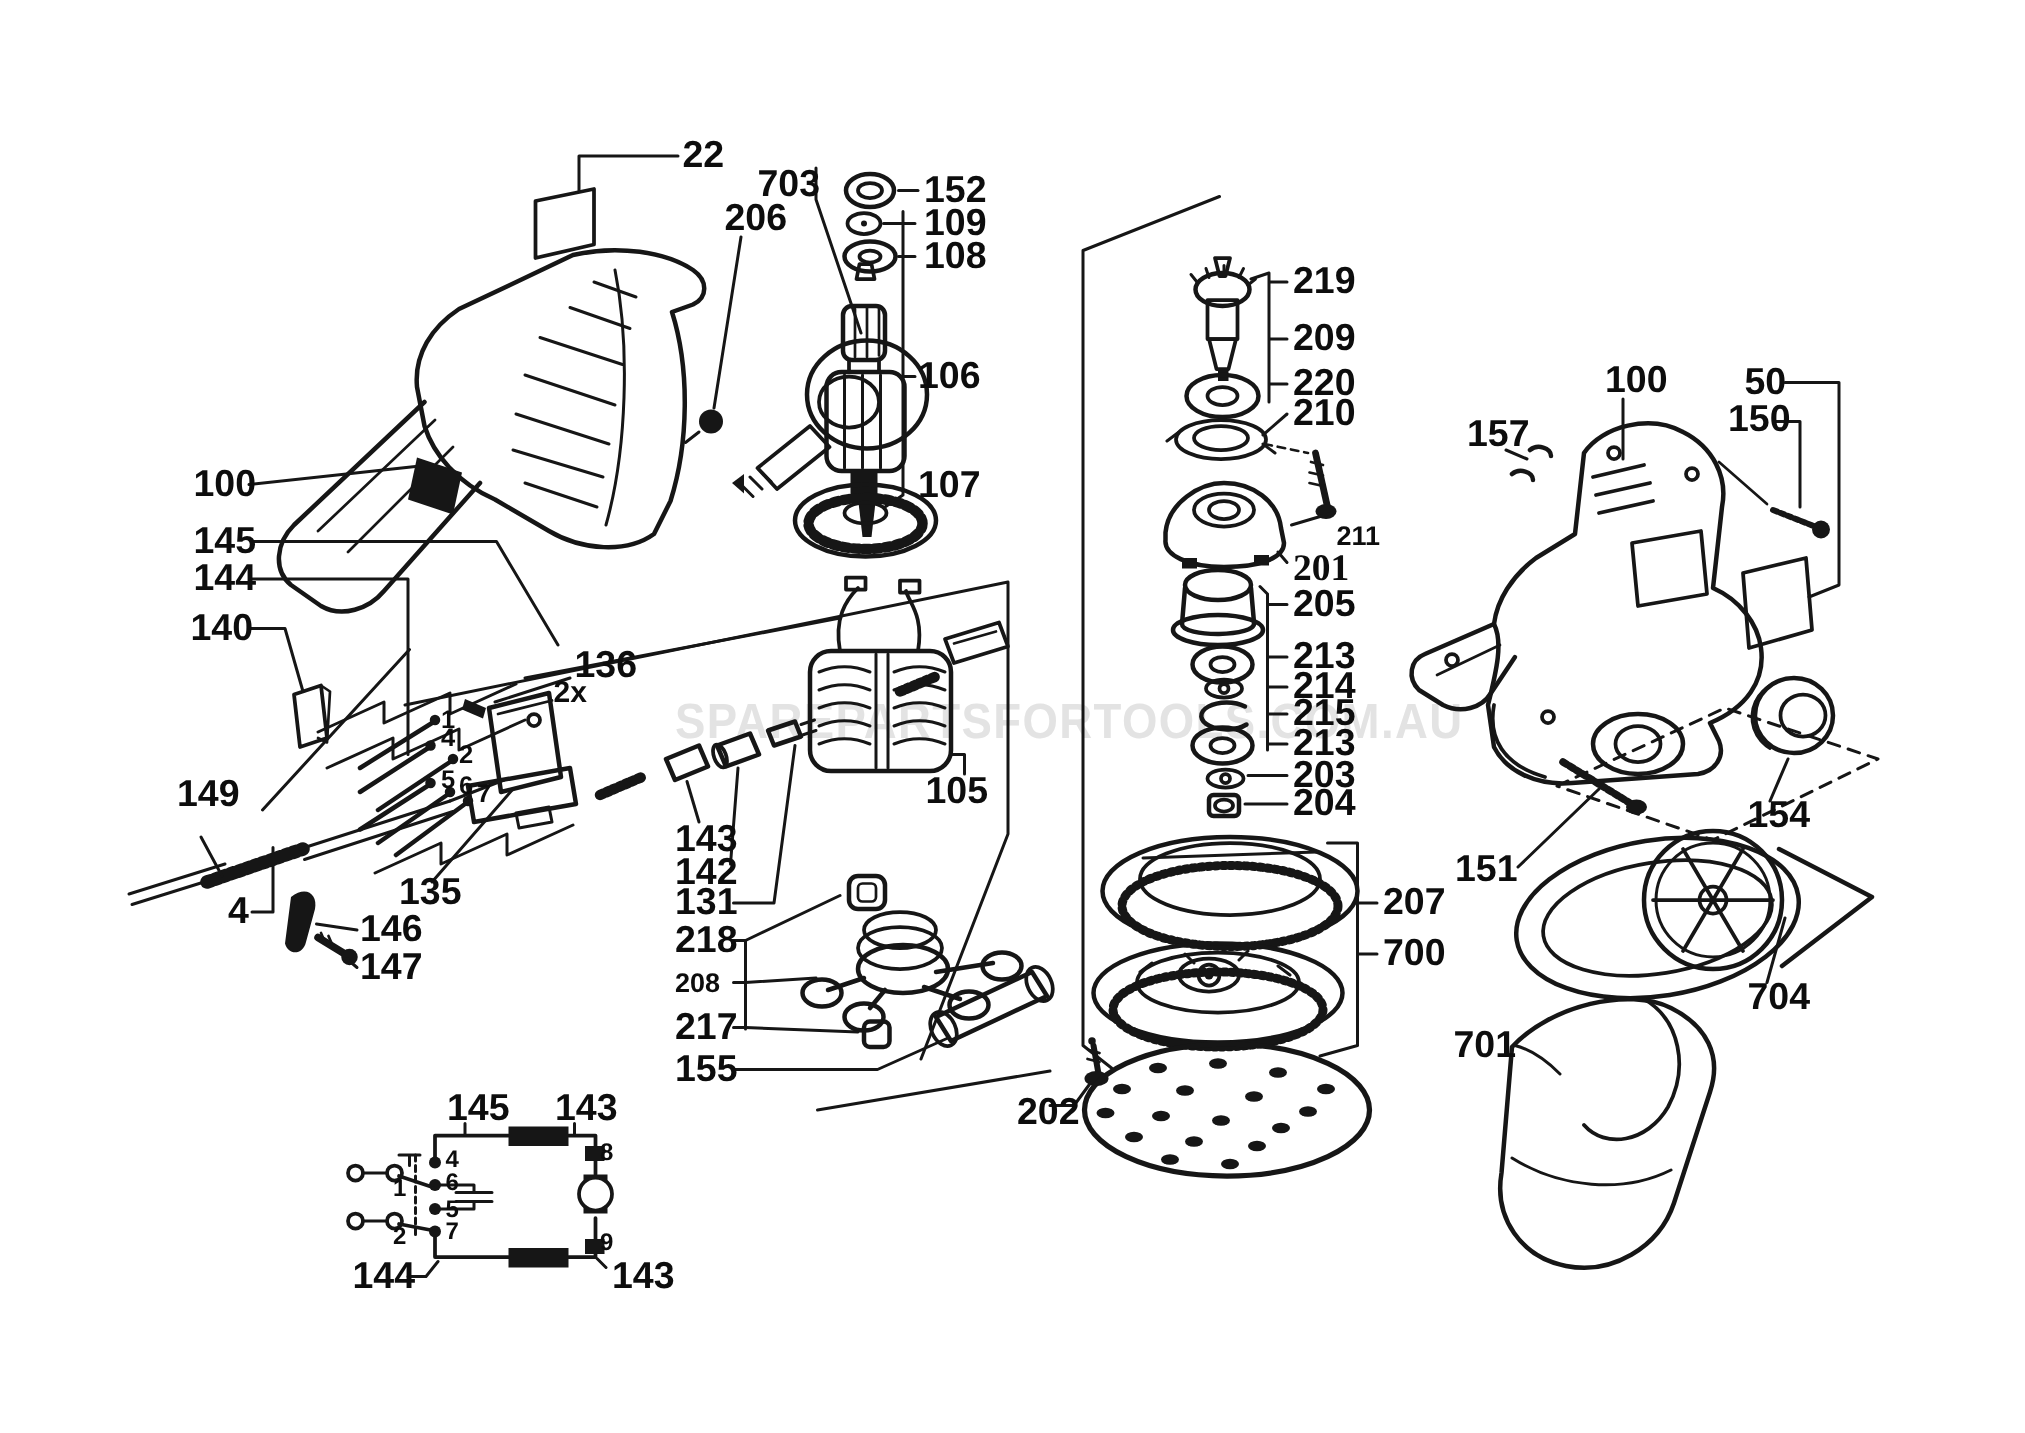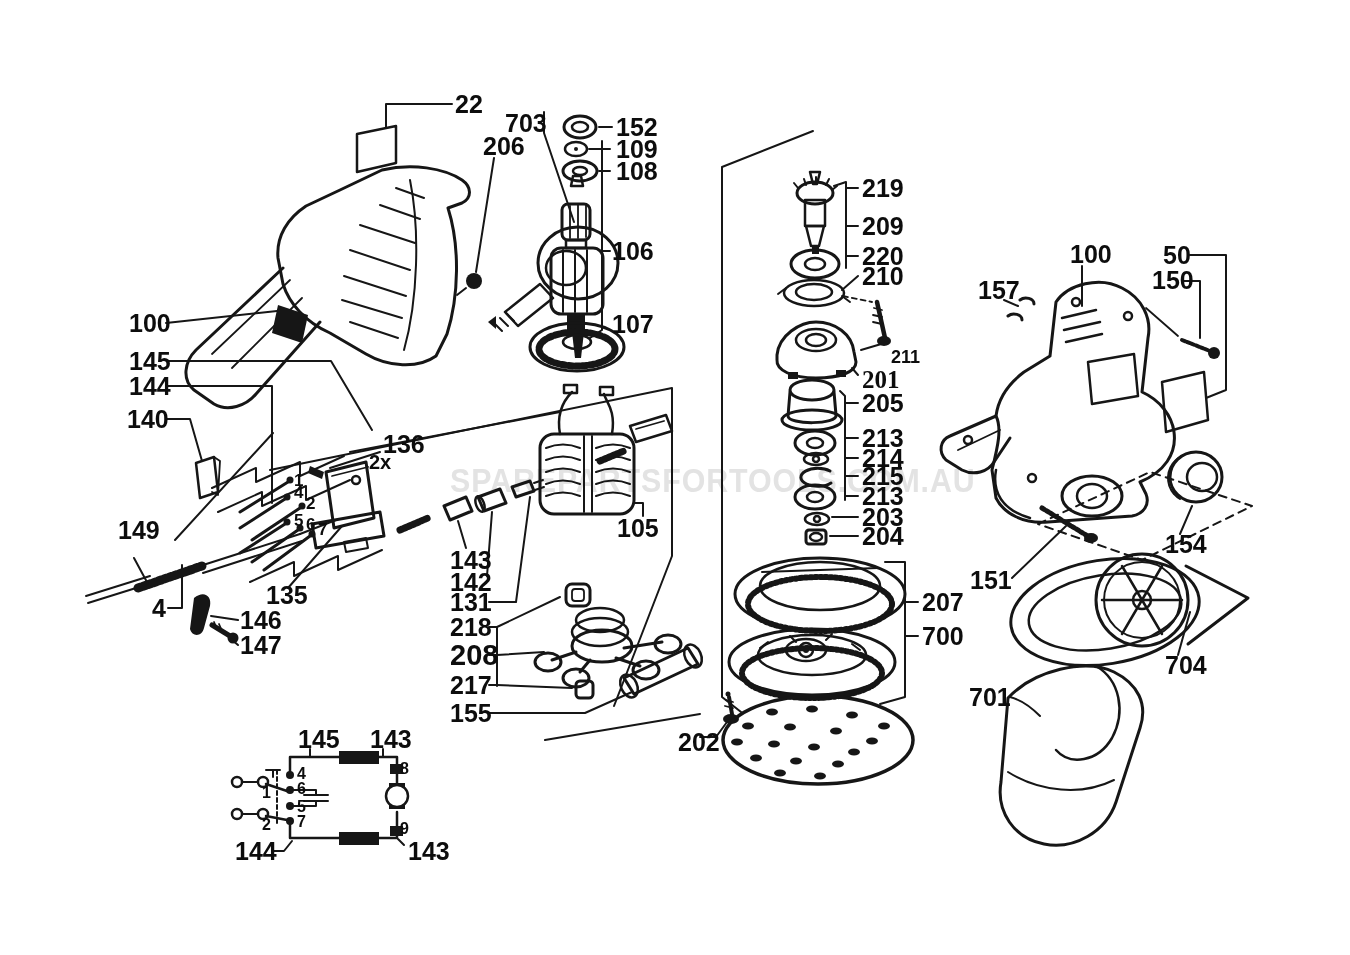--- a/index.html
+++ b/index.html
@@ -348,21 +348,21 @@
       <div class="callout" style="left: 318px; top: 529px; font-size: 17px;">7</div>
       <div class="callout" style="left: 106px; top: 530px; font-size: 25px; margin-left: 12px;">149</div>
       <div class="callout" style="left: 152px; top: 608px; font-size: 25px;">4</div>
       <div class="callout" style="left: 266px; top: 595px; font-size: 25px; text-align: right;">135</div>
       <div class="callout" style="left: 240px; top: 620px; font-size: 25px; text-align: right;">146</div>
       <div class="callout" style="left: 240px; top: 645px; font-size: 25px;">147</div>
       <div class="callout" style="left: 450px; top: 560px; font-size: 25px;">143</div>
       <div class="callout" style="left: 450px; top: 582px; font-size: 25px;">142</div>
       <div class="callout" style="left: 450px; top: 602px; font-size: 25px;">131</div>
       <div class="callout" style="left: 450px; top: 627px; font-size: 25px;">218</div>
-      <div class="callout" style="left: 450px; top: 655px; font-size: 29px;">208</div>
+      <div class="callout" style="left: 450px; top: 655px; font-size: 18px;">208</div>
       <div class="callout" style="left: 450px; top: 685px; font-size: 25px;">217</div>
       <div class="callout" style="left: 450px; top: 713px; font-size: 25px;">155</div>
       <div class="callout" style="left: 617px; top: 528px; font-size: 25px;">105</div>
       <div class="callout" style="left: 862px; top: 188px; font-size: 25px;">219</div>
       <div class="callout" style="left: 862px; top: 226px; font-size: 25px;">209</div>
       <div class="callout" style="left: 862px; top: 256px; font-size: 25px;">220</div>
       <div class="callout" style="left: 862px; top: 276px; font-size: 25px;">210</div>
       <div class="callout" style="left: 863px; top: 357px; font-size: 18px; margin-left: 28px;">211</div>
       <div class="callout" style="left: 862px; top: 379px; font-size: 25px; font-family: Liberation Serif, serif;">201</div>
       <div class="callout" style="left: 862px; top: 403px; font-size: 25px;">205</div>

